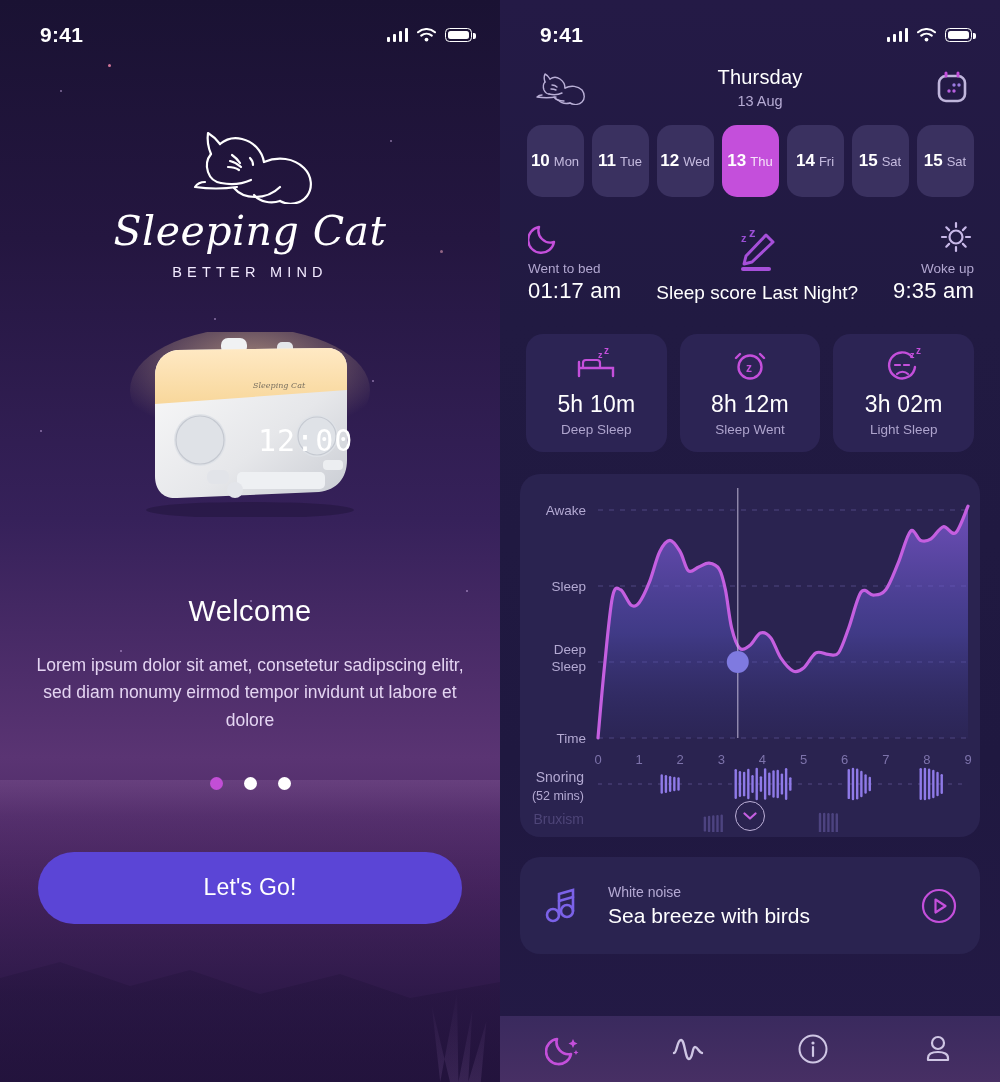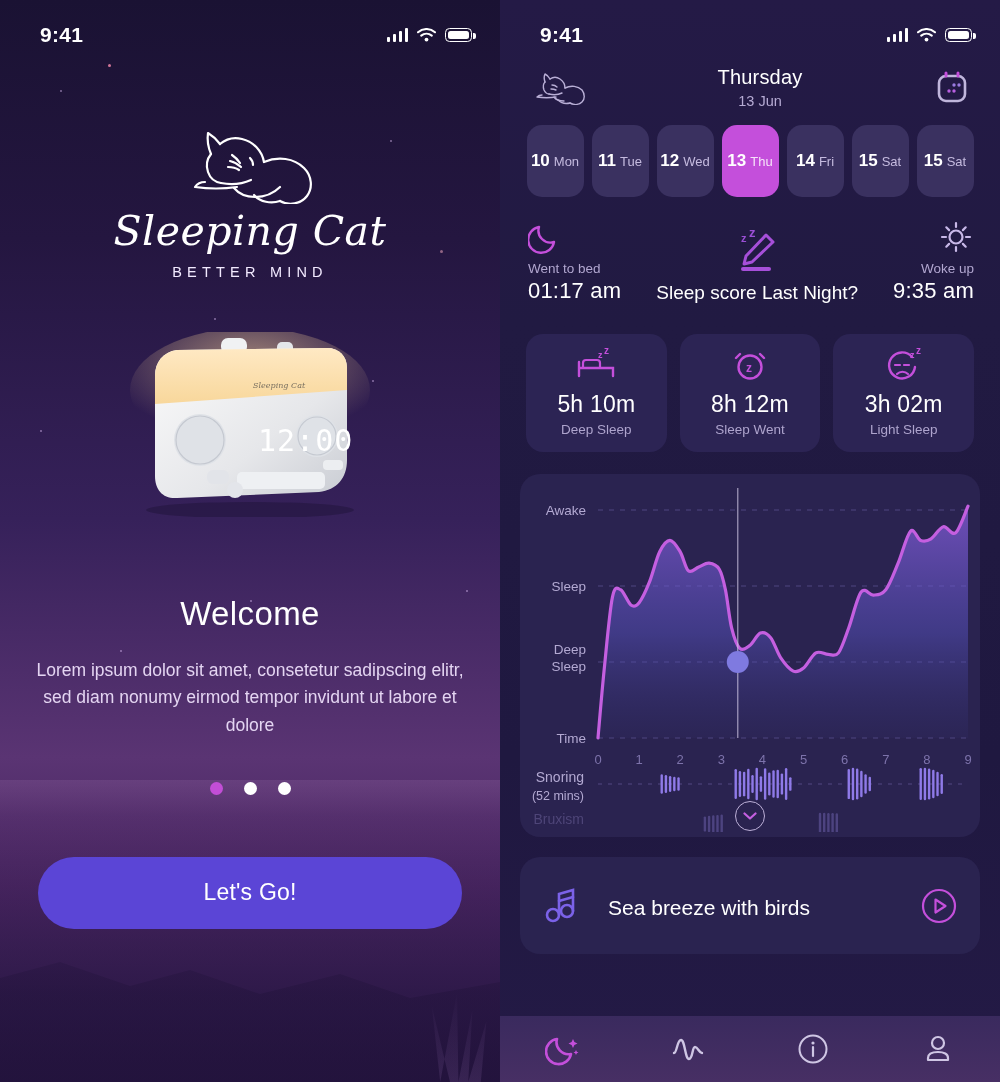--- a/index.html
+++ b/index.html
@@ -46,21 +46,21 @@
 
   .logo-wrap{ position:relative; z-index:4; margin-top:68px; text-align:center; }
   .logo-cat{ display:block; margin:0 auto 6px; }
   .logo-word{ font-family:"DejaVu Serif", serif; font-style:italic; color:#fff;
     font-size:41px; letter-spacing:.5px; line-height:1.05; }
   .logo-sub{ color:#f2eaff; font-size:14.5px; letter-spacing:5.2px; margin-top:11px; }
 
   .device{ position:relative; z-index:4; margin:52px auto 0; width:250px; height:185px; }
 
   .welcome{ position:relative; z-index:4; margin-top:78px; text-align:center; color:#fff; }
-  .welcome h1{ font-size:33px; font-weight:400; letter-spacing:.4px; }
+  .welcome h1{ font-size:29px; font-weight:400; letter-spacing:.4px; }
   .welcome p{ margin-top:24px; font-size:17.5px; line-height:1.56; color:#e4d5f2;
               padding:0 36px; font-weight:300; }
   .dots{ position:relative; z-index:4; display:flex; justify-content:center;
          gap:21px; margin-top:43px; }
   .dot{ width:13px; height:13px; border-radius:50%; background:#fff; }
   .dot.active{ background:#c24ed6; }
   .cta{ position:relative; z-index:4; display:block; width:424px; height:72px;
     margin:62px auto 0; border:none; border-radius:36px; background:#5b45d6;
     color:#fff; font-size:23px; font-family:inherit; cursor:pointer; letter-spacing:.2px; }
 
@@ -257,21 +257,21 @@
           <path d="M13 11c-2 2-2 5-1 8 1 2 3 4 5 4"></path>
           <path d="M17 23c4 1 9 1 13-1"></path>
           <path d="M10 24c-2 0-4 1-5 2 6 1 13 1 19 0"></path>
           <path d="M22 26c2 3 6 4 10 4"></path>
           <path d="M20 14c2 0 4 1 5 2"></path>
           <path d="M19 18c2 0 3 0 5 1"></path>
         </g>
       </svg>
       <div class="r-title">
         <div class="day">Thursday</div>
-        <div class="date">13 Jun</div>
+        <div class="date">13 Aug</div>
       </div>
       <svg width="40" height="40" viewBox="0 0 40 40">
         <rect x="7" y="8" width="26" height="25" rx="7" fill="none" stroke="#c0b6dc" stroke-width="2.6"></rect>
         <path d="M14 8V5M26 8V5" stroke="#c44fdb" stroke-width="3" stroke-linecap="round"></path>
         <circle cx="22" cy="17" r="1.7" fill="#9b7be0"></circle>
         <circle cx="27" cy="17" r="1.7" fill="#9b7be0"></circle>
         <circle cx="17" cy="23" r="1.7" fill="#b85fe0"></circle>
         <circle cx="22" cy="23" r="1.7" fill="#b85fe0"></circle>
       </svg>
     </div>
@@ -459,20 +459,21 @@
     <div class="soundcard">
       <svg width="48" height="44" viewBox="0 0 48 44">
         <g fill="none" stroke="#7b62e8" stroke-width="2.6" stroke-linecap="round">
           <path d="M17 31V10l14-4v21"></path>
             <path d="M17 17l14-4"></path>
         </g>
         <circle cx="11" cy="31" r="6" fill="none" stroke="#7b62e8" stroke-width="2.6"></circle>
         <circle cx="25" cy="27" r="6" fill="none" stroke="#7b62e8" stroke-width="2.6"></circle>
       </svg>
       <div class="soundtxt">
+        <div class="t1">White noise</div>
         <div class="t2">Sea breeze with birds</div>
       </div>
       <svg width="38" height="38" viewBox="0 0 38 38">
         <circle cx="19" cy="19" r="16" fill="none" stroke="#c44fdb" stroke-width="2.2"></circle>
         <path d="M15.5 12.5l10 6.5-10 6.5z" fill="none" stroke="#c44fdb" stroke-width="2.2" stroke-linejoin="round"></path>
       </svg>
     </div>
 
     <nav class="tabbar">
       <div class="tab">

